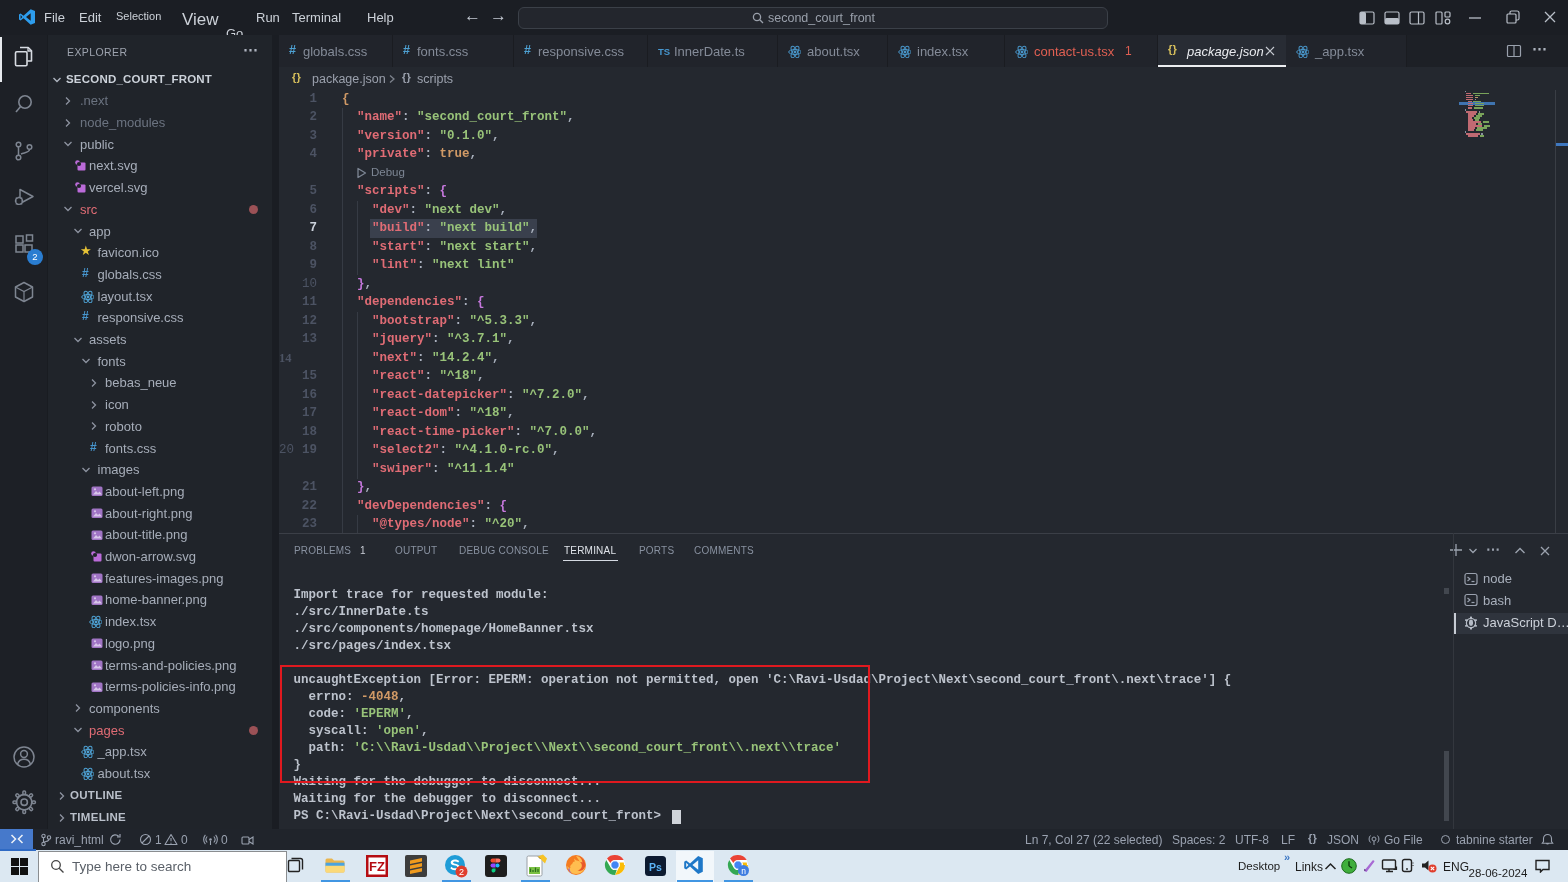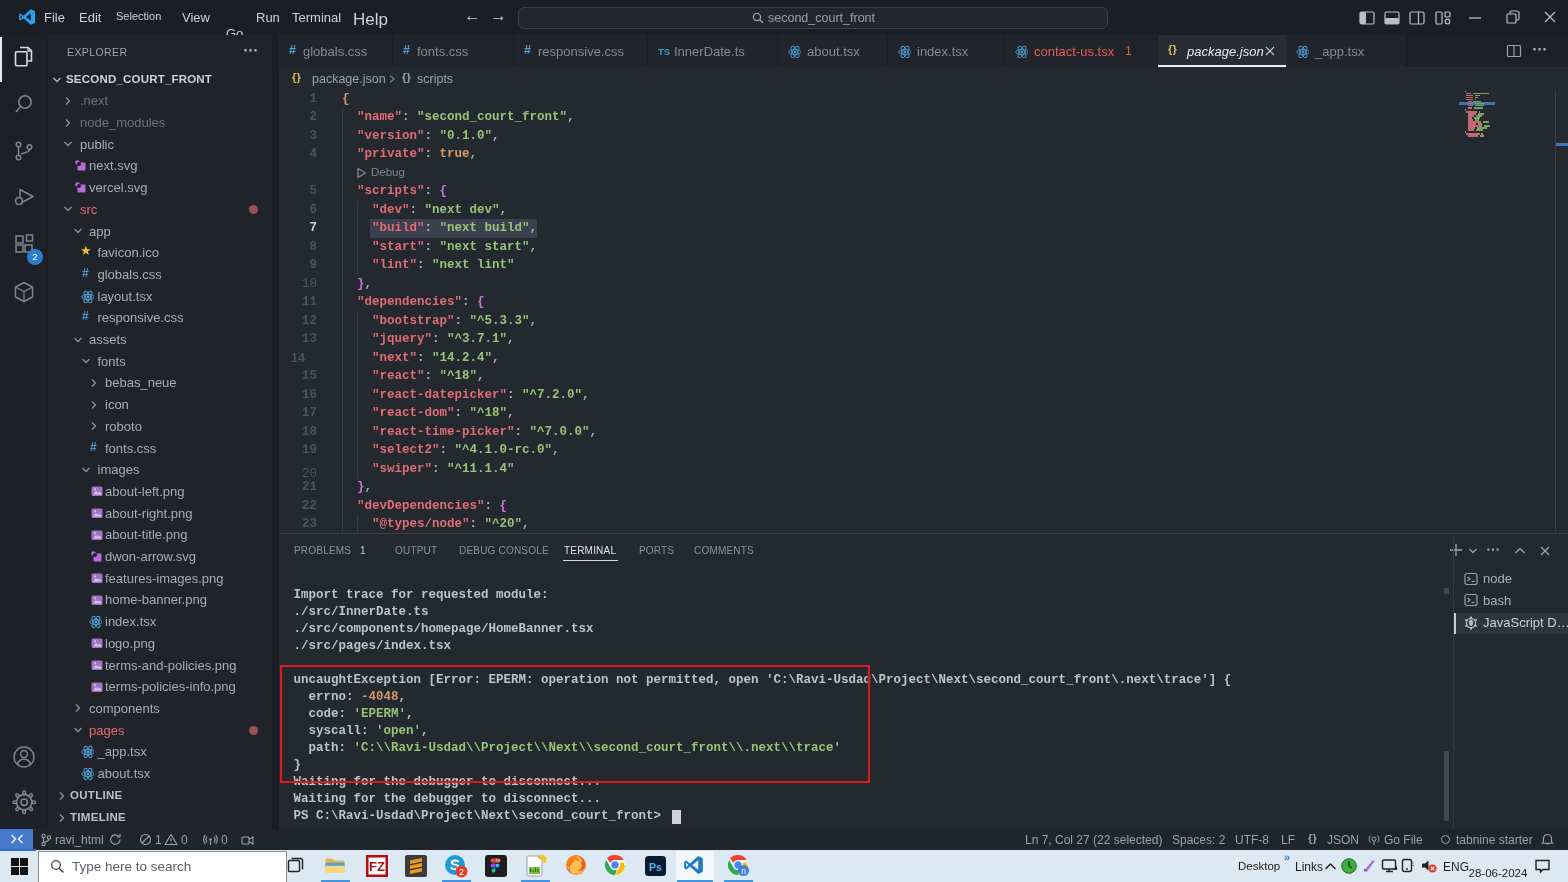--- a/index.html
+++ b/index.html
@@ -9,25 +9,25 @@
 .row{position:absolute;font-size:13px;color:#a6adb9;white-space:nowrap}
 </style></head><body>
 
 <div class="abs" style="left:0;top:0;width:1568px;height:35px;background:#1b1e24"></div>
 <svg class="abs" style="left:18px;top:8px" width="18" height="18" viewBox="0 0 18 18">
     <path d="M12.7 1.2 5.5 7.8 2.6 5.6 1 6.4v5.2l1.6.8 2.9-2.2 7.2 6.6 4.3-1.9V3.1L12.7 1.2zM2.6 10.9V7.1l1.7 1.9-1.7 1.9zm10.1 1.9L8 9l4.7-3.8v7.6z" fill="#2d9ded"></path>
   </svg>
 <div class="abs" style="left:44px;top:10px;font-size:13px;color:#ccd1d8">File</div>
 <div class="abs" style="left:79px;top:10px;font-size:13px;color:#ccd1d8">Edit</div>
 <div class="abs" style="left:116px;top:10px;font-size:11px;color:#ccd1d8">Selection</div>
-<div class="abs" style="left:182px;top:10px;font-size:13px;color:#ccd1d8">View</div>
+<div class="abs" style="left:182px;top:10px;font-size:17px;color:#ccd1d8">View</div>
 <div class="abs" style="left:226px;top:26px;font-size:13px;color:#ccd1d8">Go</div>
 <div class="abs" style="left:256px;top:10px;font-size:13px;color:#ccd1d8">Run</div>
 <div class="abs" style="left:292px;top:10px;font-size:13px;color:#ccd1d8">Terminal</div>
-<div class="abs" style="left:353px;top:10px;font-size:17px;color:#ccd1d8">Help</div>
+<div class="abs" style="left:367px;top:10px;font-size:13px;color:#ccd1d8">Help</div>
 <div class="abs" style="left:464px;top:6px;font-size:17px;color:#c3c9d2">←</div>
 <div class="abs" style="left:490px;top:6px;font-size:17px;color:#c3c9d2">→</div>
 <div class="abs" style="left:518px;top:7px;width:590px;height:22px;background:#23262d;border:1px solid #3b4048;border-radius:6px"></div>
 <svg class="abs" style="left:752px;top:12px" width="12" height="12" viewBox="0 0 12 12">
     <circle cx="5" cy="5" r="3.6" fill="none" stroke="#9aa0ab" stroke-width="1.3"></circle>
     <line x1="7.8" y1="7.8" x2="11" y2="11" stroke="#9aa0ab" stroke-width="1.3"></line>
   </svg>
 <div class="abs" style="left:768px;top:11px;font-size:12.5px;color:#9aa0ab">second_court_front</div>
 <svg class="abs" style="left:1359px;top:10px" width="16" height="16" viewBox="0 0 16 16">
     <rect x="1" y="2" width="14" height="12" rx="1.5" fill="none" stroke="#b9bfc8" stroke-width="1.2"></rect>
@@ -371,33 +371,33 @@
 <div class="abs" style="left:279px;top:256.15px;width:38px;text-align:right;font-family:'Liberation Mono',monospace;font-size:12.5px;line-height:18.5px;color:#4c5363;font-weight:bold">9</div>
 <div class="cl" style="top:256.15px">    <span class="k">"lint"</span><span class="p">: </span><span class="s">"next lint"</span></div>
 <div class="abs" style="left:279px;top:274.65px;width:38px;text-align:right;font-family:'Liberation Mono',monospace;font-size:12.5px;line-height:18.5px;color:#4c5363;font-weight:normal">10</div>
 <div class="cl" style="top:274.65px">  <span class="b2">}</span><span class="p">,</span></div>
 <div class="abs" style="left:279px;top:293.15px;width:38px;text-align:right;font-family:'Liberation Mono',monospace;font-size:12.5px;line-height:18.5px;color:#4c5363;font-weight:bold">11</div>
 <div class="cl" style="top:293.15px">  <span class="k">"dependencies"</span><span class="p">: </span><span class="b2">{</span></div>
 <div class="abs" style="left:279px;top:311.65px;width:38px;text-align:right;font-family:'Liberation Mono',monospace;font-size:12.5px;line-height:18.5px;color:#4c5363;font-weight:bold">12</div>
 <div class="cl" style="top:311.65px">    <span class="k">"bootstrap"</span><span class="p">: </span><span class="s">"^5.3.3"</span><span class="p">,</span></div>
 <div class="abs" style="left:279px;top:330.15px;width:38px;text-align:right;font-family:'Liberation Mono',monospace;font-size:12.5px;line-height:18.5px;color:#4c5363;font-weight:bold">13</div>
 <div class="cl" style="top:330.15px">    <span class="k">"jquery"</span><span class="p">: </span><span class="s">"^3.7.1"</span><span class="p">,</span></div>
-<div class="abs" style="left:279px;top:348.65px;width:38px;text-align:center;font-family:Liberation Sans, sans-serif;font-size:12.5px;line-height:18.5px;color:#4c5363;font-weight:bold">14</div>
+<div class="abs" style="left:279px;top:348.65px;width:38px;text-align:left;font-family:Liberation Serif, serif;font-size:12.5px;line-height:18.5px;color:#4c5363;font-weight:bold">14</div>
 <div class="cl" style="top:348.65px">    <span class="k">"next"</span><span class="p">: </span><span class="s">"14.2.4"</span><span class="p">,</span></div>
 <div class="abs" style="left:279px;top:367.15px;width:38px;text-align:right;font-family:'Liberation Mono',monospace;font-size:12.5px;line-height:18.5px;color:#4c5363;font-weight:bold">15</div>
 <div class="cl" style="top:367.15px">    <span class="k">"react"</span><span class="p">: </span><span class="s">"^18"</span><span class="p">,</span></div>
 <div class="abs" style="left:279px;top:385.65px;width:38px;text-align:right;font-family:'Liberation Mono',monospace;font-size:12.5px;line-height:18.5px;color:#4c5363;font-weight:bold">16</div>
 <div class="cl" style="top:385.65px">    <span class="k">"react-datepicker"</span><span class="p">: </span><span class="s">"^7.2.0"</span><span class="p">,</span></div>
 <div class="abs" style="left:279px;top:404.15px;width:38px;text-align:right;font-family:'Liberation Mono',monospace;font-size:12.5px;line-height:18.5px;color:#4c5363;font-weight:bold">17</div>
 <div class="cl" style="top:404.15px">    <span class="k">"react-dom"</span><span class="p">: </span><span class="s">"^18"</span><span class="p">,</span></div>
 <div class="abs" style="left:279px;top:422.65px;width:38px;text-align:right;font-family:'Liberation Mono',monospace;font-size:12.5px;line-height:18.5px;color:#4c5363;font-weight:bold">18</div>
 <div class="cl" style="top:422.65px">    <span class="k">"react-time-picker"</span><span class="p">: </span><span class="s">"^7.0.0"</span><span class="p">,</span></div>
 <div class="abs" style="left:279px;top:441.15px;width:38px;text-align:right;font-family:'Liberation Mono',monospace;font-size:12.5px;line-height:18.5px;color:#4c5363;font-weight:bold">19</div>
 <div class="cl" style="top:441.15px">    <span class="k">"select2"</span><span class="p">: </span><span class="s">"^4.1.0-rc.0"</span><span class="p">,</span></div>
-<div class="abs" style="left:279px;top:465px;width:38px;text-align:right;font-family:'Liberation Mono',monospace;font-size:12.5px;line-height:18.5px;color:#4c5363;font-weight:normal">20</div>
+<div class="abs" style="left:279px;top:441px;width:38px;text-align:left;font-family:'Liberation Mono',monospace;font-size:12.5px;line-height:18.5px;color:#4c5363;font-weight:normal">20</div>
 <div class="cl" style="top:459.65px">    <span class="k">"swiper"</span><span class="p">: </span><span class="s">"^11.1.4"</span></div>
 <div class="abs" style="left:279px;top:478.15px;width:38px;text-align:right;font-family:'Liberation Mono',monospace;font-size:12.5px;line-height:18.5px;color:#4c5363;font-weight:bold">21</div>
 <div class="cl" style="top:478.15px">  <span class="b2">}</span><span class="p">,</span></div>
 <div class="abs" style="left:279px;top:496.65px;width:38px;text-align:right;font-family:'Liberation Mono',monospace;font-size:13px;line-height:18.5px;color:#4c5363;font-weight:bold">22</div>
 <div class="cl" style="top:496.65px">  <span class="k">"devDependencies"</span><span class="p">: </span><span class="b2">{</span></div>
 <div class="abs" style="left:279px;top:515.15px;width:38px;text-align:right;font-family:'Liberation Mono',monospace;font-size:12.5px;line-height:18.5px;color:#4c5363;font-weight:bold">23</div>
 <div class="cl" style="top:515.15px">    <span class="k">"@types/node"</span><span class="p">: </span><span class="s">"^20"</span><span class="p">,</span></div>
 <div class="abs" style="left:1464.5px;top:90.5px;width:1.6px;height:1.7px;background:#8a90a0;z-index:2"></div>
 <div class="abs" style="left:1466.1px;top:92.54px;width:4.8px;height:1.7px;background:#c06a72;z-index:2"></div>
 <div class="abs" style="left:1472.5px;top:92.54px;width:16px;height:1.7px;background:#79a35a;z-index:2"></div>

